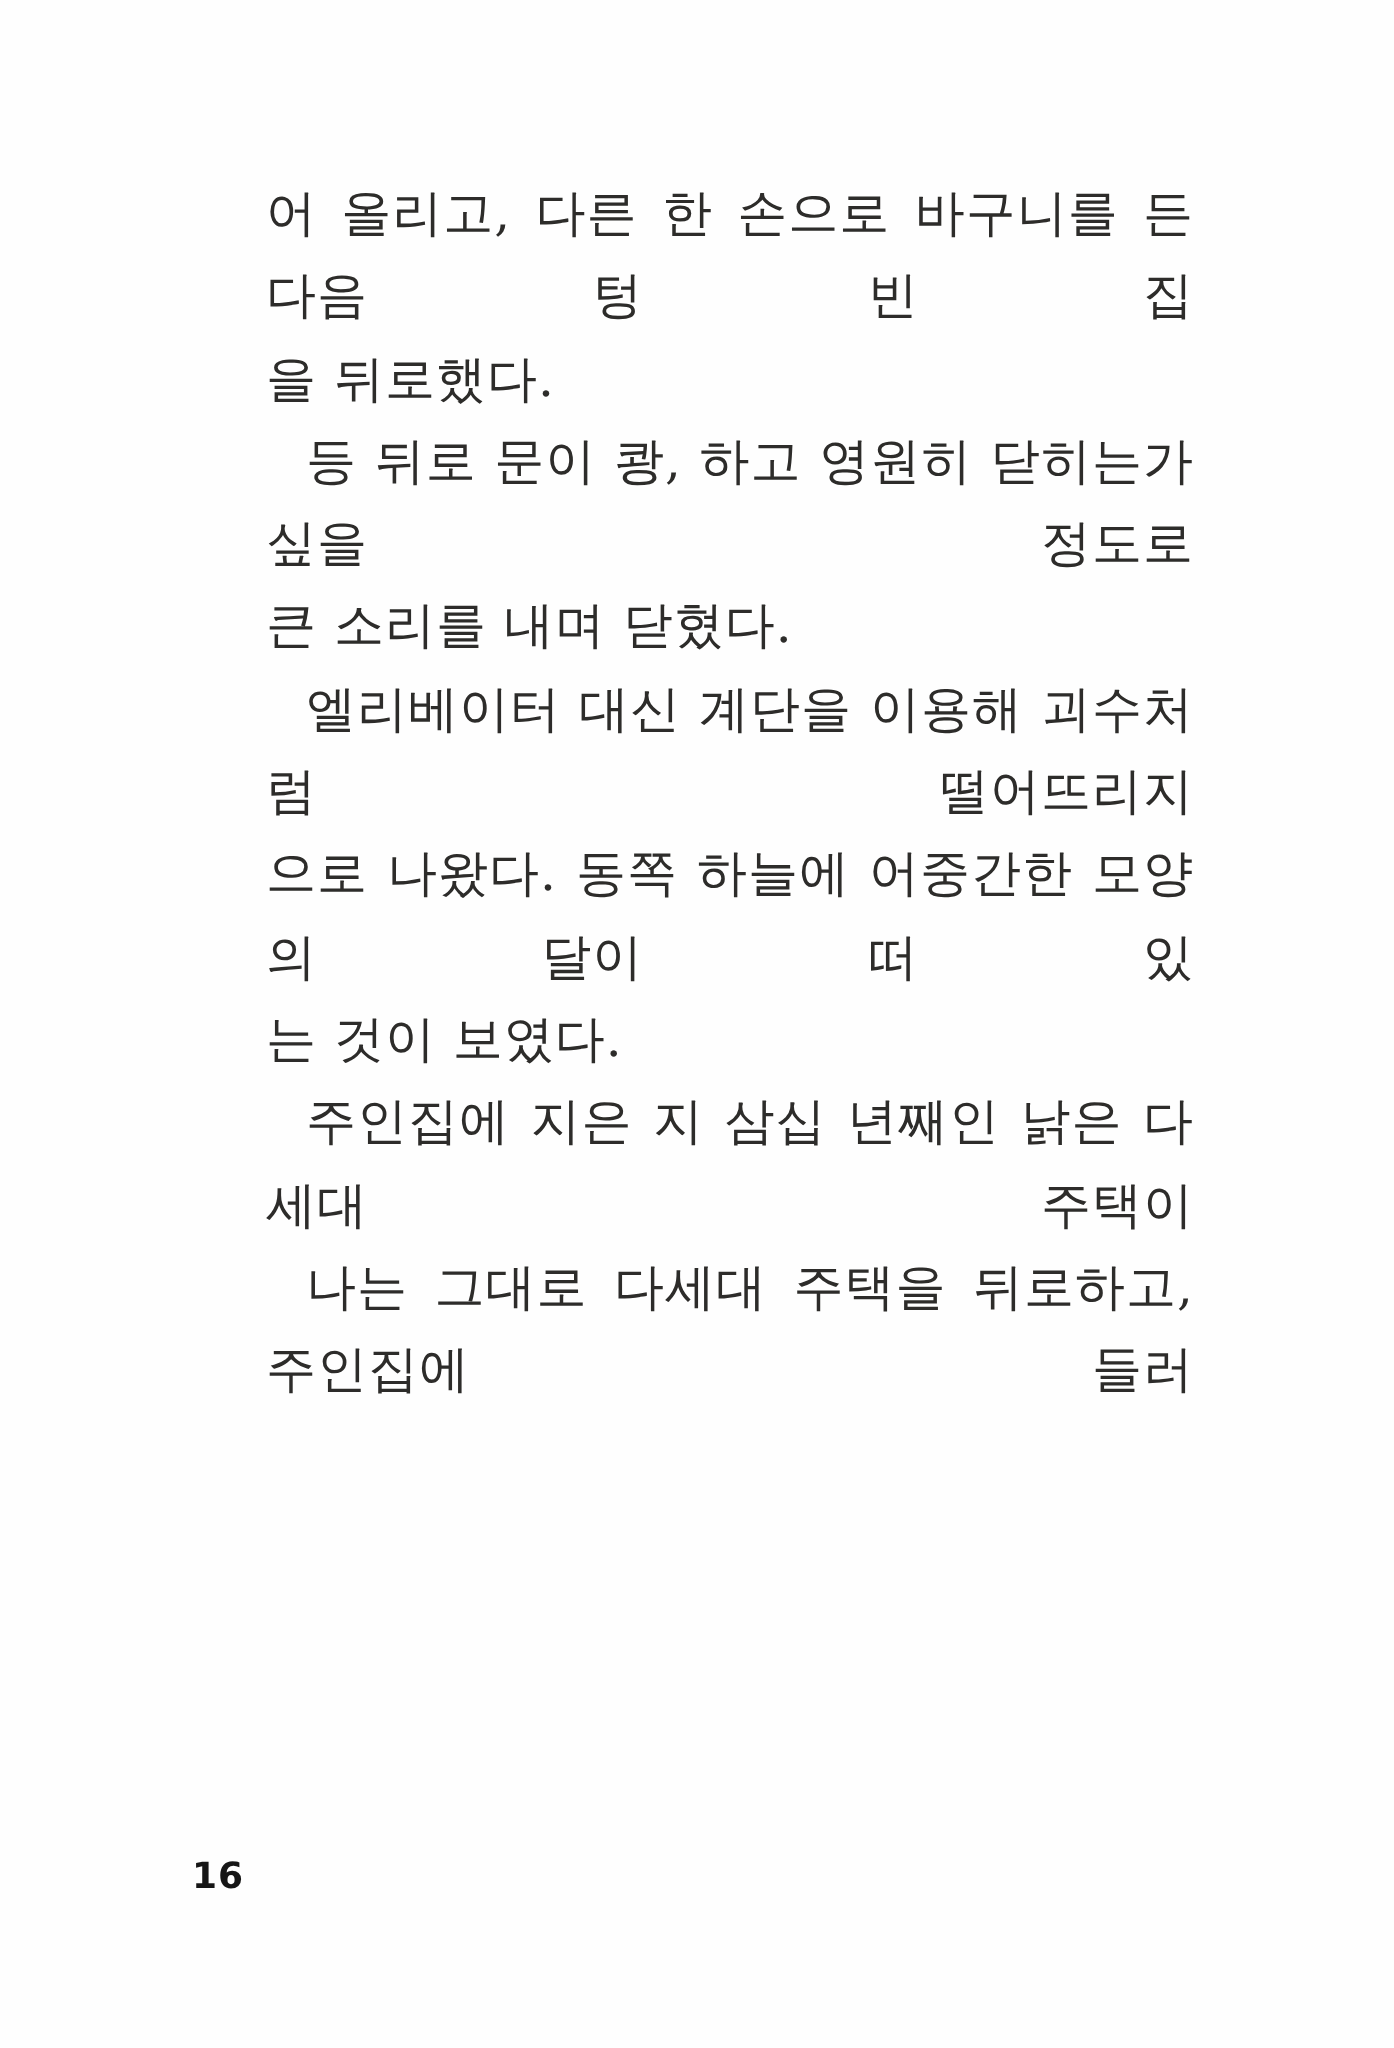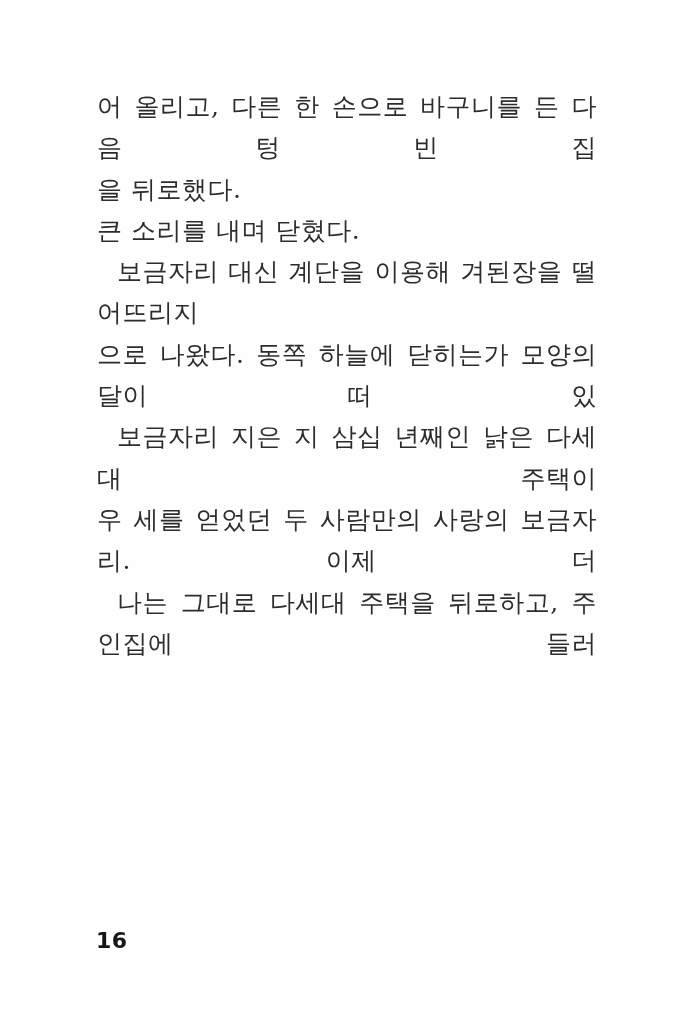--- a/index.html
+++ b/index.html
@@ -26,51 +26,53 @@
     left: 97px;
     top: 86px;
     width: 500px;
     font-size: 25px;
     line-height: 41.3px;
     color: #2d2c2a;
     letter-spacing: 0.5px;
   }
   .ln {
     text-align: left;
+    margin-left: 36px;
   }
   .ln.j {
     text-align: justify;
     text-align-last: justify;
   }
   .ln.ind {
     text-indent: 20px;
   }
   .pageno {
     position: absolute;
     left: 96px;
     top: 928px;
     font-family: "DejaVu Sans", sans-serif;
     font-weight: bold;
-    font-size: 22px;
+    font-size: 18px;
     letter-spacing: 0.5px;
     color: #161616;
   }
 </style>
 </head>
 <body>
 
 <div class="page">
 
   <div class="text-block">
     <div class="ln j">어 올리고, 다른 한 손으로 바구니를 든 다음 텅 빈 집</div>
     <div class="ln">을 뒤로했다.</div>
+    <div class="ln j ind">등 뒤로 문이 쾅, 하고 영원히 닫히는가 싶을 정도로</div>
     <div class="ln">큰 소리를 내며 닫혔다.</div>
-    <div class="ln j ind">보금자리 대신 계단을 이용해 겨된장을 떨어뜨리지</div>
-    <div class="ln j">으로 나왔다. 동쪽 하늘에 닫히는가 모양의 달이 떠 있</div>
-    <div class="ln j ind">보금자리 지은 지 삼십 년째인 낡은 다세대 주택이</div>
-    <div class="ln j">우 세를 얻었던 두 사람만의 사랑의 보금자리. 이제 더</div>
+    <div class="ln j ind">엘리베이터 대신 계단을 이용해 괴수처럼 떨어뜨리지</div>
+    <div class="ln j">으로 나왔다. 동쪽 하늘에 어중간한 모양의 달이 떠 있</div>
+    <div class="ln">는 것이 보였다.</div>
+    <div class="ln j ind">주인집에 지은 지 삼십 년째인 낡은 다세대 주택이</div>
     <div class="ln j ind">나는 그대로 다세대 주택을 뒤로하고, 주인집에 들러</div>
 
   </div>
 
   <div class="pageno">16</div>
 
 </div>
 
 </body></html>

